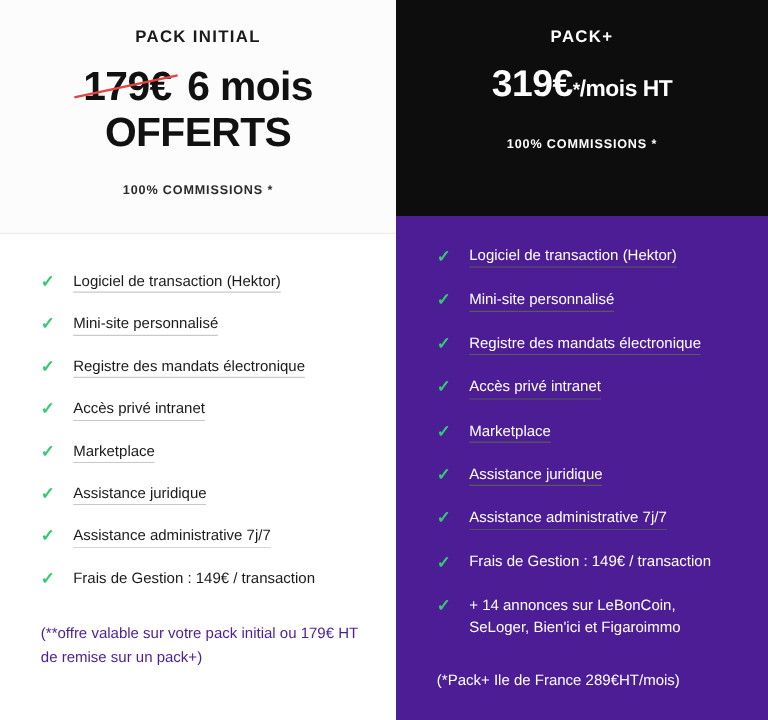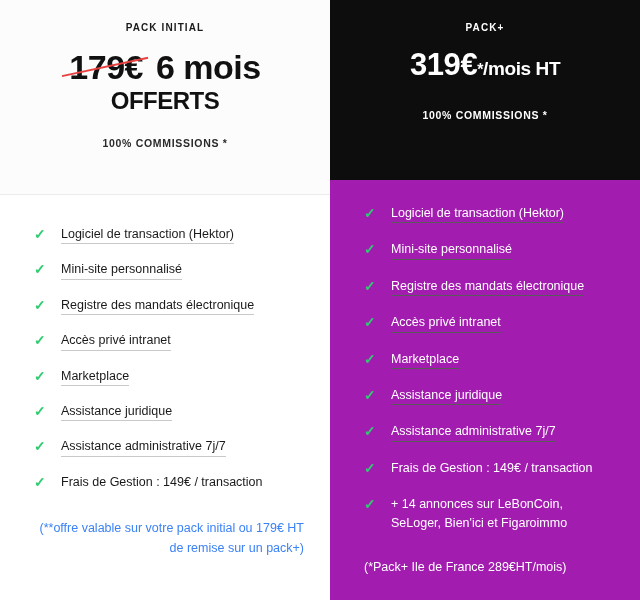--- a/index.html
+++ b/index.html
@@ -21,38 +21,38 @@
     position: relative;
     height: 600px;
   }
   .plan-left {
     width: 330px;
     background: #ffffff;
     color: #111111;
   }
   .plan-right {
     width: 310px;
-    background: #a21caf;
+    background: #4c1d95;
     color: #ffffff;
   }
   .plan-left .head-area {
     background: #fcfcfc;
     height: 195px;
     border-bottom: 1px solid #ececec;
     padding: 22px 20px 0 20px;
     text-align: center;
   }
   .plan-right .head-area {
     background: #0d0d0d;
     height: 180px;
     padding: 22px 20px 0 20px;
     text-align: center;
   }
   .plan-title {
-    font-size: 10px;
+    font-size: 14px;
     font-weight: bold;
     letter-spacing: 1.1px;
     margin: 0 0 14px 0;
   }
   .plan-left .plan-title { color: #1a1a1a; }
   .plan-right .plan-title { color: #ffffff; }
 
   .price-line {
     font-size: 34px;
     font-weight: bold;
@@ -68,21 +68,21 @@
   .strike-wrap .bar {
     position: absolute;
     left: -8px;
     right: -6px;
     top: 48%;
     height: 2px;
     background: #e8413f;
     transform: rotate(-12deg);
   }
   .offer-line2 {
-    font-size: 24px;
+    font-size: 34px;
     font-weight: bold;
     line-height: 1.15;
     margin: 0;
     letter-spacing: -0.5px;
   }
   .price-right {
     font-size: 31px;
     font-weight: bold;
     margin: 12px 0 0 0;
     letter-spacing: -0.4px;
@@ -142,22 +142,21 @@
   }
   .plan-left .feature-text { color: #1a1a1a; }
   .plan-right .feature-text { color: #ffffff; }
 
   .note {
     font-size: 12.5px;
     line-height: 1.6;
   }
   .plan-left .note {
     padding: 10px 26px 0 34px;
-    color: #3b82f6;
-    text-align: right;
+    color: #4c1d95;
   }
   .plan-right .note {
     padding: 6px 24px 0 34px;
     color: #ffffff;
     font-weight: normal;
   }
 </style>
 </head>
 <body>
 

